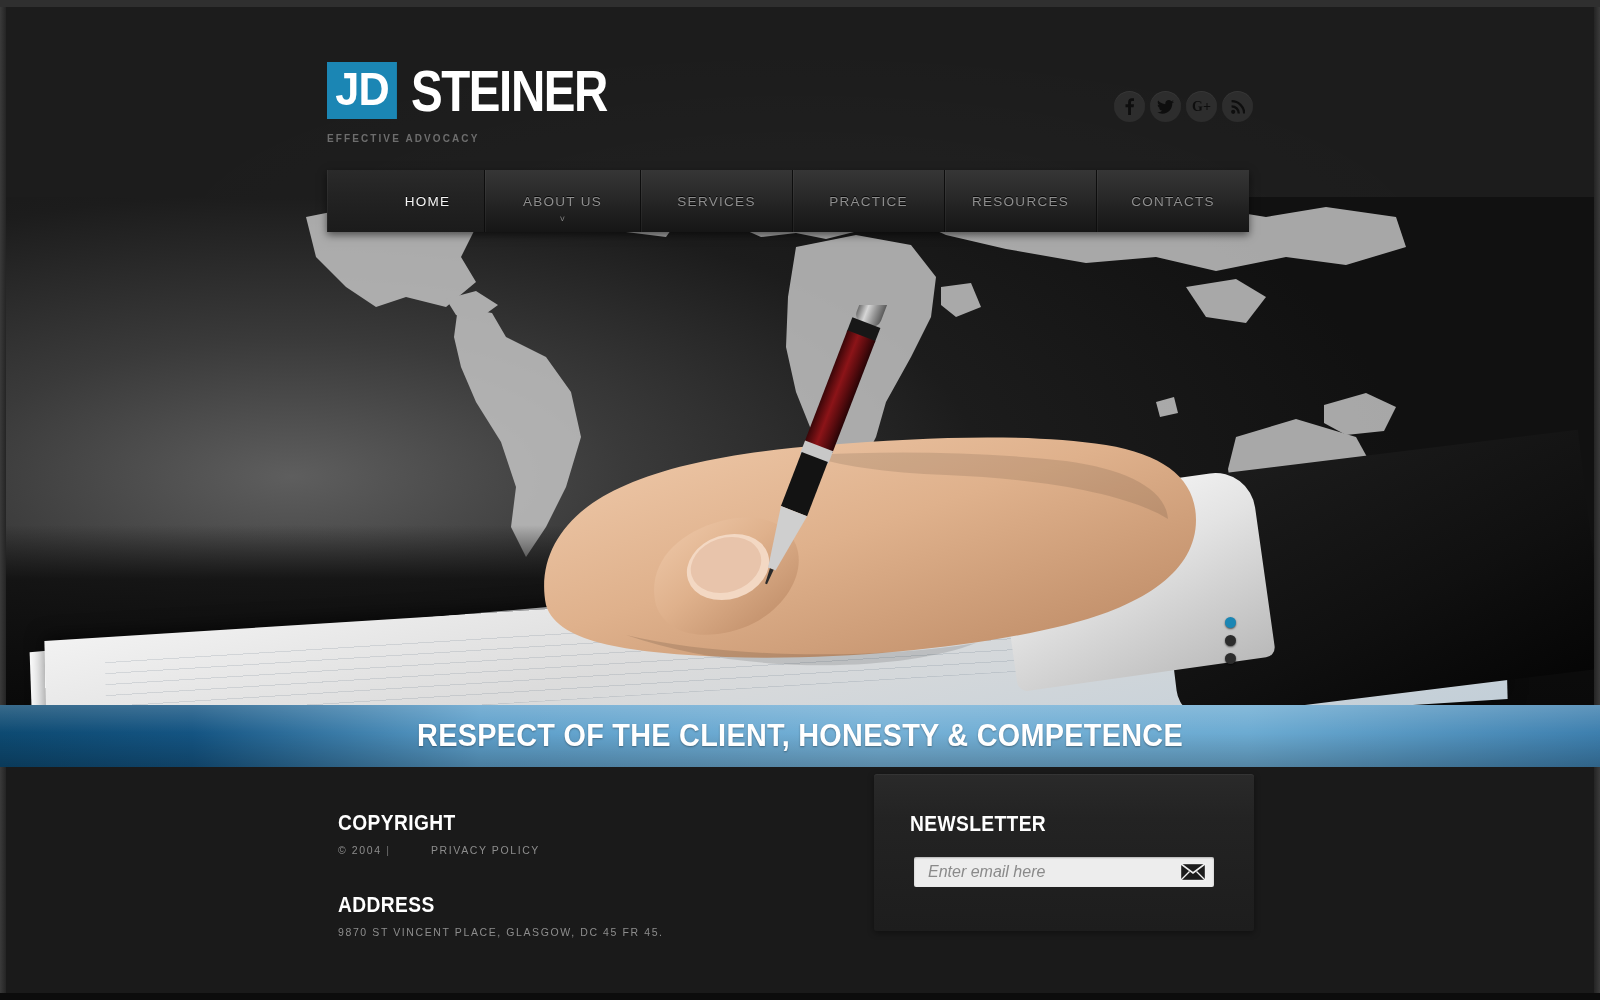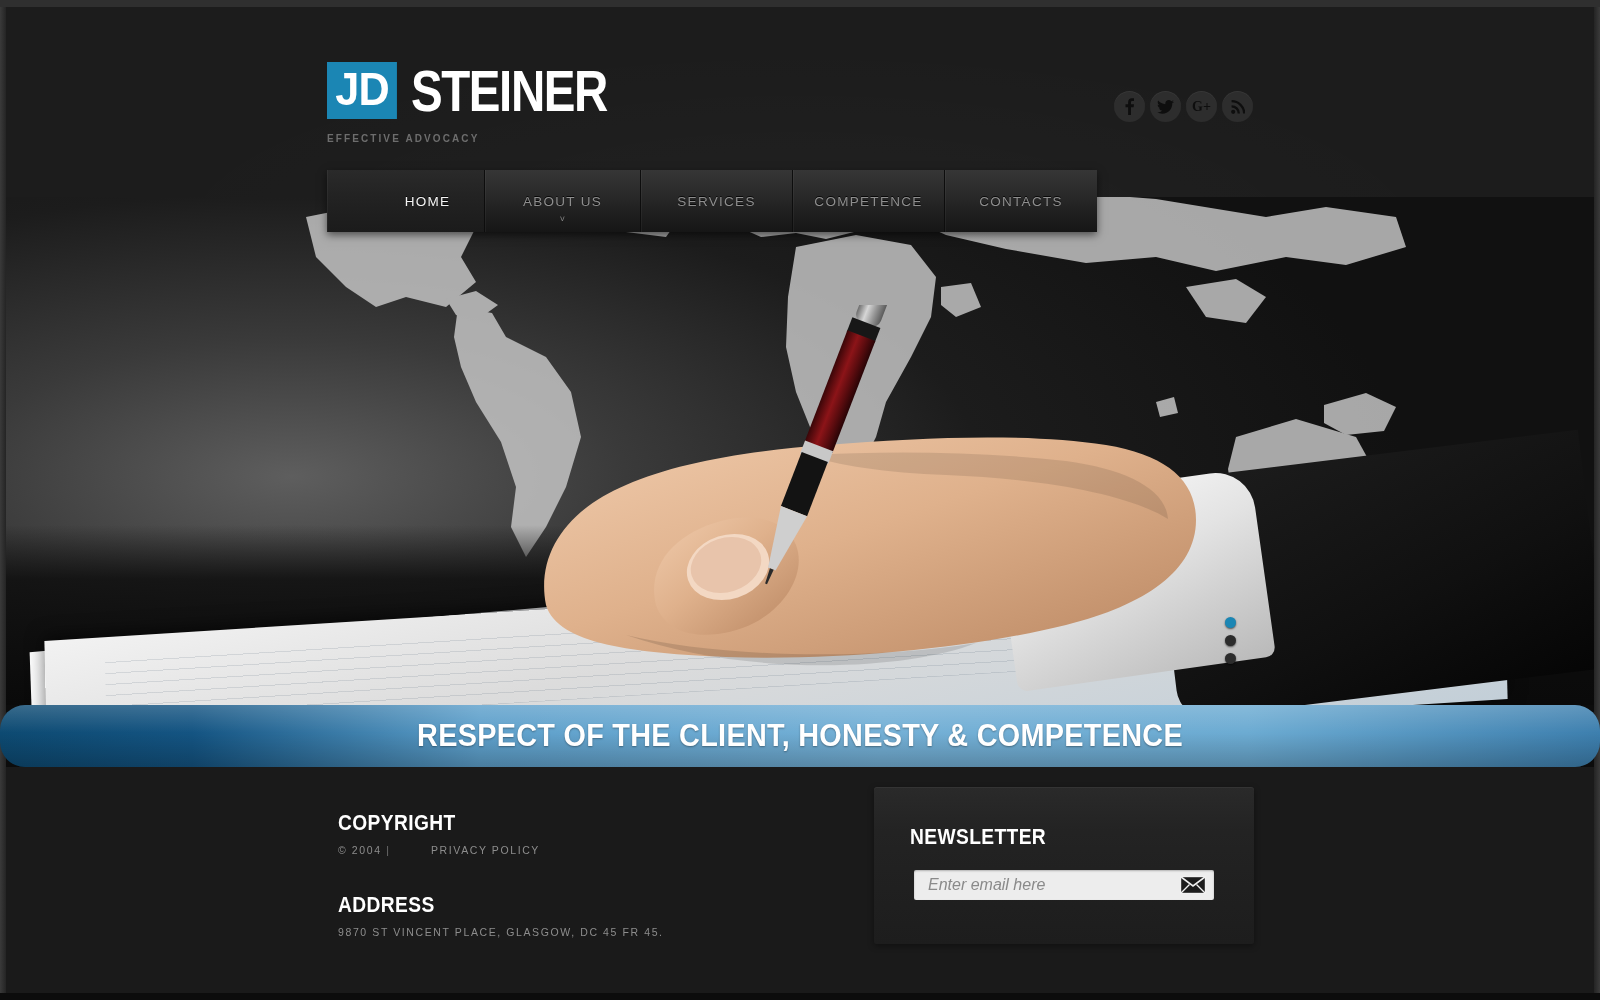--- a/index.html
+++ b/index.html
@@ -155,21 +155,20 @@
   }
   .dot { width:11px; height:11px; border-radius:50%; background:#2c2c2c; cursor:pointer;
          box-shadow:0 1px 2px rgba(0,0,0,.6); }
   .dot.active { background:#1b86b4; }
 
   
   #banner {
     position:absolute; left:0; top:705px; width:1600px; height:62px;
     overflow:hidden;
     background:linear-gradient(90deg,#0d4a72 0%,#145482 12%,#5ea0cb 30%,#74b0d6 55%,#6cabd2 78%,#3d7fae 100%);
-    border-radius:25px;
   }
   #banner .bnr-sheen {
     position:absolute; inset:0;
     background:linear-gradient(180deg, rgba(255,255,255,.18) 0%, rgba(255,255,255,0) 45%, rgba(0,0,0,.22) 100%);
   }
   #banner-text {
     position:relative; width:100%; height:100%;
     display:flex; align-items:center; justify-content:center;
     color:#ffffff; font-size:31px; font-weight:bold; letter-spacing:.3px;
     font-family:"Liberation Sans Narrow","Liberation Sans",sans-serif;
@@ -190,21 +189,21 @@
     font-family:"Liberation Sans Narrow","Liberation Sans",sans-serif;
     transform:scaleY(1.12) scaleX(.96); transform-origin:left top;
   }
   .f-p { color:#8d8d8d; font-size:10.5px; letter-spacing:1.6px; margin-top:11px; }
   .f-p .sep { color:#6f6f6f; }
   .f-link { color:#8d8d8d; text-decoration:none; cursor:pointer;padding-left:36px; }
   .f-block2 { margin-top:36px; }
 
   
   #newsletter {
-    position:absolute; left:868px; top:20px; width:380px; height:157px;
+    position:absolute; left:868px; top:7px; width:380px; height:157px;
     background:linear-gradient(180deg,#2a2a2a 0%,#232323 28%,#1d1d1d 100%);
     border-radius:3px;
     box-shadow:inset 0 1px 0 rgba(255,255,255,.05), 0 2px 6px rgba(0,0,0,.4);
   }
   #newsletter .nl-title {
     position:absolute; left:36px; top:37px;
     color:#ffffff; font-size:20px; font-weight:bold; letter-spacing:.4px;
     font-family:"Liberation Sans Narrow","Liberation Sans",sans-serif;
     transform:scaleY(1.12) scaleX(.96); transform-origin:left top;
   }
@@ -278,21 +277,24 @@
           <span class="nav-label">HOME</span>
         </div>
         <div class="nav-item" style="width: 156px;">
           <span class="nav-label">ABOUT US</span>
           <span class="nav-caret">˅</span>
         </div>
         <div class="nav-item" style="width: 152px;">
           <span class="nav-label">SERVICES</span>
         </div>
         <div class="nav-item" style="width: 152px;">
-          <span class="nav-label">COMPETENCE</span>
+          <span class="nav-label">PRACTICE</span>
+        </div>
+        <div class="nav-item" style="width: 152px;">
+          <span class="nav-label">RESOURCES</span>
         </div>
         <div class="nav-item" style="width: 152px;">
           <span class="nav-label">CONTACTS</span>
         </div>
       </div>
   </div>
 
   <div id="hero">
     <div class="hero-bg"></div>
 

